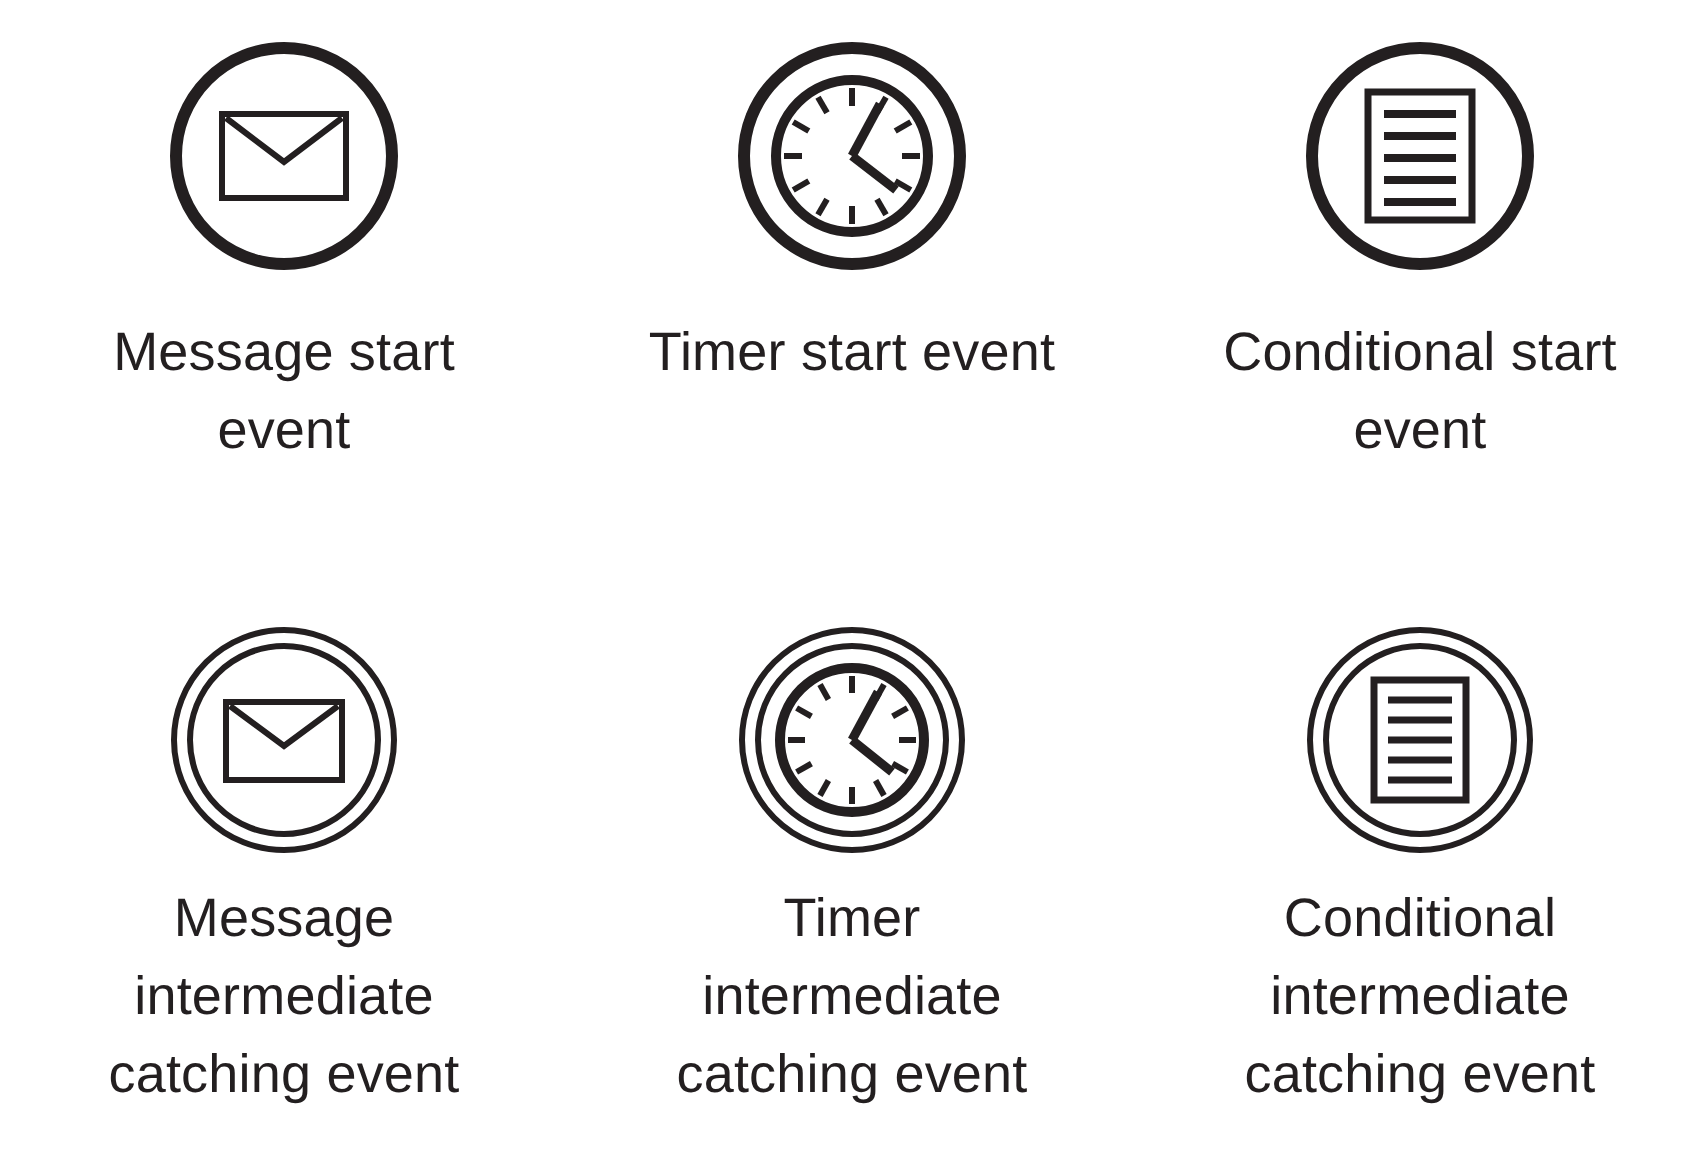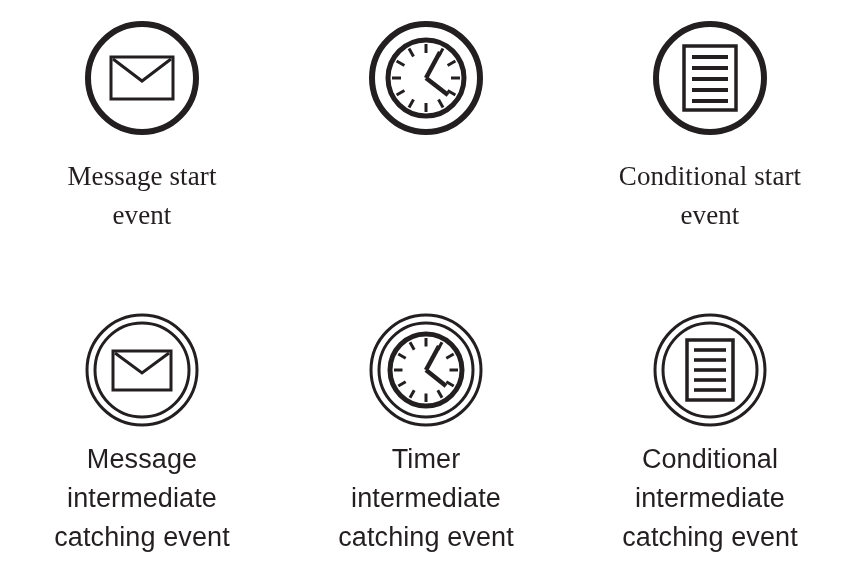--- a/index.html
+++ b/index.html
@@ -43,21 +43,21 @@
 
   .caption {
     text-align: center;
     color: #231f20;
     font-size: 27px;
     line-height: 39px;
     letter-spacing: 0.1px;
     white-space: pre-line;
     width: 262px;
   }
-  .row-1 .caption { margin-top: 9px; font-family: Liberation Serif, serif; }
+  .row-1 .caption { margin-top: 9px; }
   .row-2 .caption { margin-top: 0; }
 
   svg { display: block; }
   .stroke {
     fill: none;
     stroke: #231f20;
     stroke-linecap: butt;
   }
 </style>
 </head>
@@ -94,20 +94,21 @@
             <line x1="45" y1="91.4" x2="49.5" y2="83.6"></line>
             <line x1="32.6" y1="79" x2="40.4" y2="74.5"></line>
             <line x1="28" y1="62" x2="37" y2="62"></line>
             <line x1="32.6" y1="45" x2="40.4" y2="49.5"></line>
             <line x1="45" y1="32.6" x2="49.5" y2="40.4"></line>
           </g>
           <line class="stroke" x1="62" y1="62" x2="76" y2="36" stroke-width="4.5"></line>
           <line class="stroke" x1="62" y1="62" x2="84" y2="79" stroke-width="4.5"></line>
         </svg>
       </div>
+      <div class="caption">Timer start event</div>
     </div>
 
     <div class="cell row-1">
       <div class="symbol-wrap">
         <svg width="124" height="124" viewBox="0 0 124 124">
           <circle class="stroke" cx="62" cy="62" r="54" stroke-width="6"></circle>
           <rect class="stroke" x="36" y="30" width="52" height="64" stroke-width="3.5"></rect>
           <g class="stroke" stroke-width="4">
             <line x1="44" y1="41" x2="80" y2="41"></line>
             <line x1="44" y1="52" x2="80" y2="52"></line>

